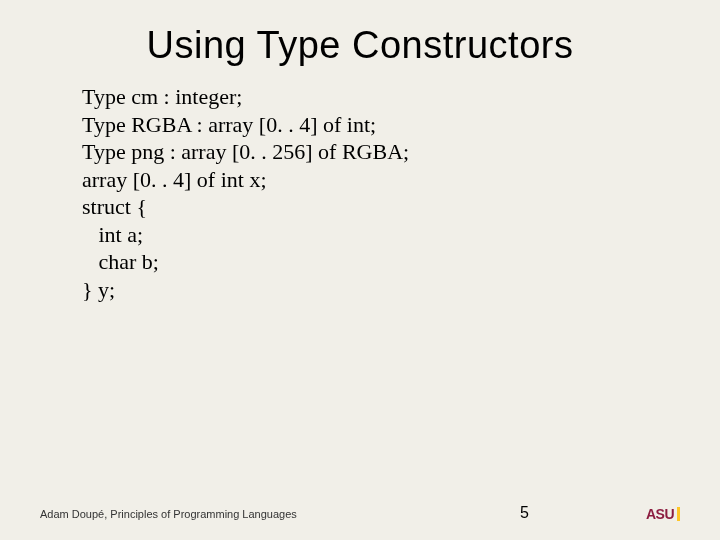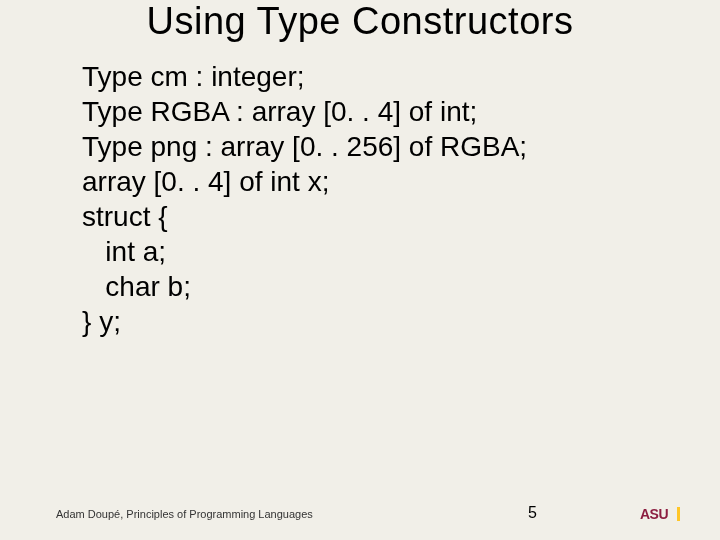--- a/index.html
+++ b/index.html
@@ -15,63 +15,64 @@
   .slide {
     position: relative;
     width: 720px;
     height: 540px;
     box-sizing: border-box;
   }
   .title {
     font-size: 38px;
     font-weight: 400;
     text-align: center;
+    padding-top: 24px;
     padding-bottom: 10px;
     letter-spacing: 0.5px;
   }
   .body {
     padding: 6px 40px 0 40px;
   }
   .bullet {
     font-size: 26px;
     margin: 14px 0 6px 0;
   }
   .bullet::before {
     content: "•  ";
   }
   .code {
-    font-family: Liberation Sans, sans-serif;
-    font-size: 28px;
+    font-family: Liberation Serif, serif;
+    font-size: 22px;
     line-height: 1.25;
     white-space: pre;
     margin-left: 42px;
   }
   .footer {
     position: absolute;
     bottom: 18px;
-    left: 56px;
+    left: 40px;
     right: 40px;
     display: flex;
     align-items: center;
     justify-content: space-between;
     font-size: 11px;
     color: #333;
   }
   .pagenum {
     font-size: 16px;
     color: #000;
     position: absolute;
     left: 50%;
     transform: translateX(160px);
     bottom: 0;
   }
   .logo {
     display: flex;
     align-items: center;
-    gap: 7px;
+    gap: 1px;
   }
   .logo-asu {
     font-weight: 900;
     font-size: 14px;
     color: #8c1d40;
     font-family: Arial, sans-serif;
     letter-spacing: -0.5px;
   }
   .logo-bar {
     width: 3px;

